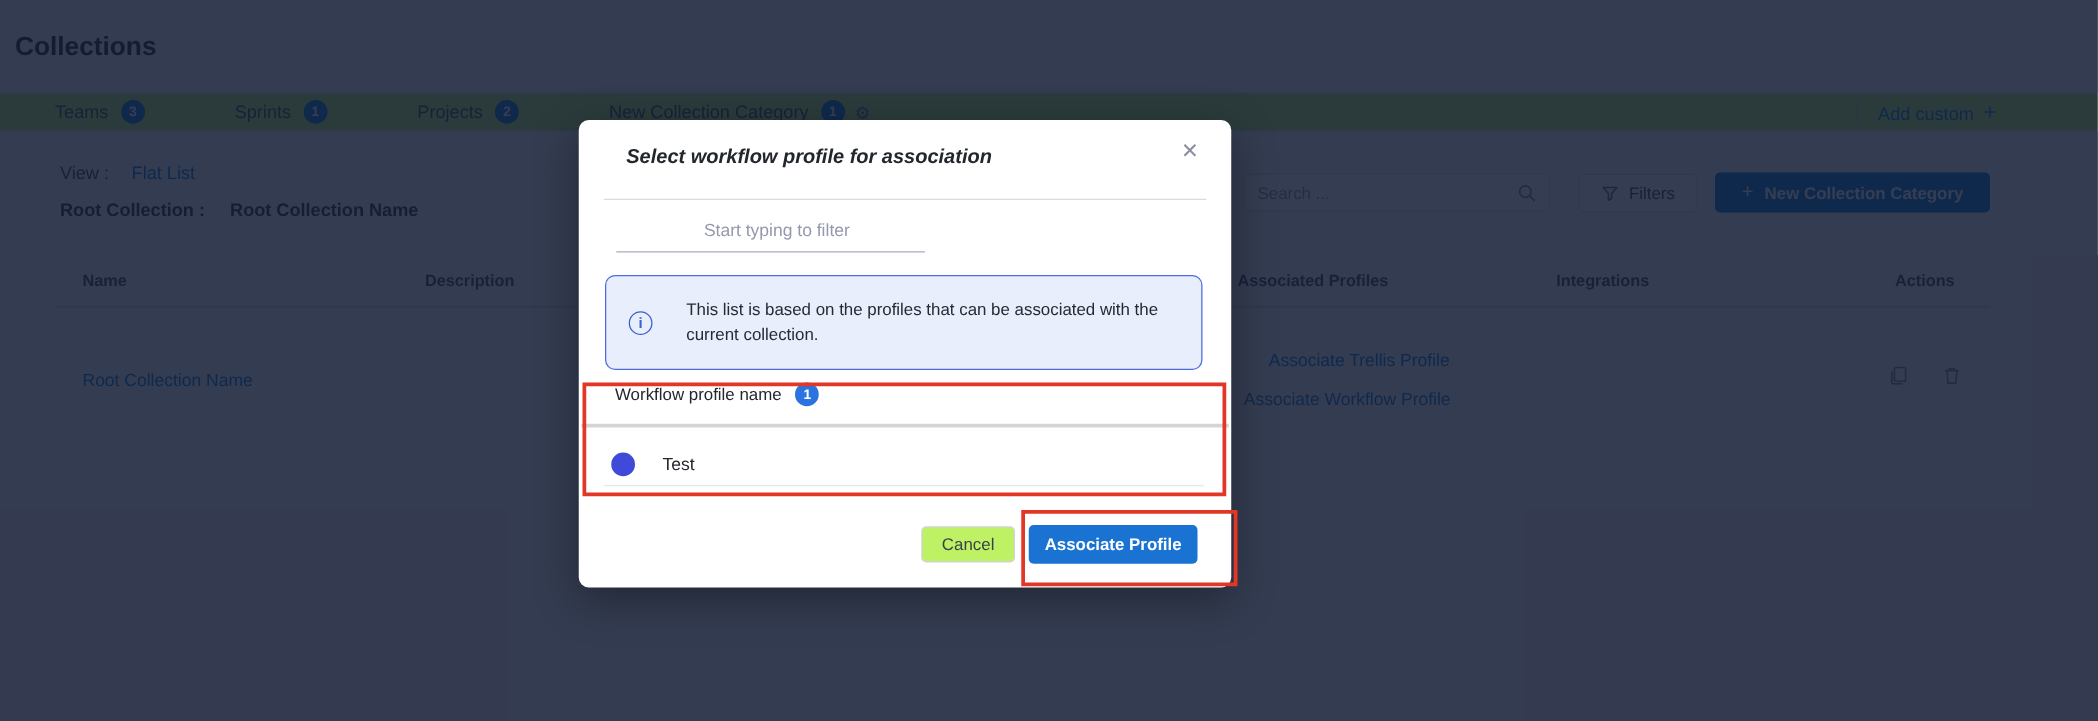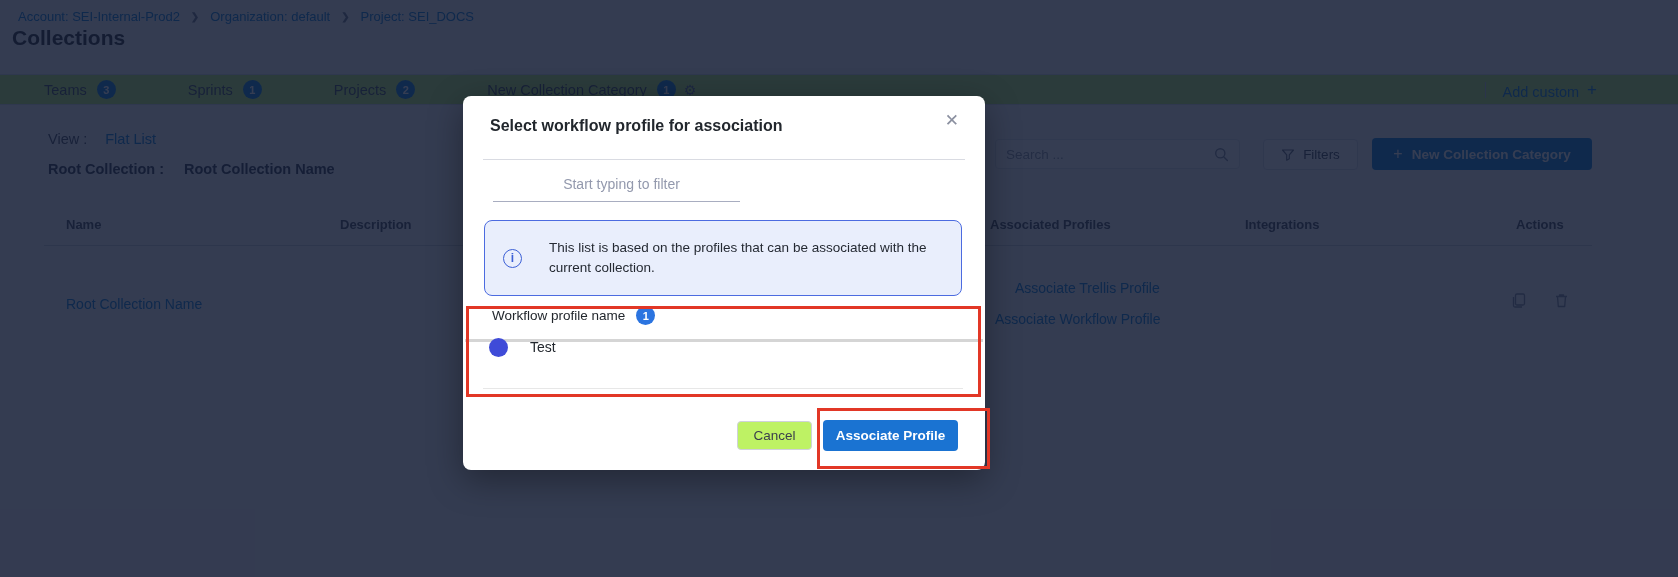--- a/index.html
+++ b/index.html
@@ -48,64 +48,57 @@
   .table-header-line { position:absolute; left:44px; top:245px; width:1548px; height:1px; background:#c9cdd6; }
   .cell-link { position:absolute; font-size:14px; color:#0278d5; text-decoration:none; }
   .action-icon { position:absolute; width:17px; height:17px; color:#7e8698; cursor:pointer; }
 
   
   .overlay { position:absolute; inset:0; background:rgba(18,27,52,0.85); z-index:40; }
 
   
   .modal { position:absolute; left:463px; top:96px; width:522px; height:374px; background:#fff;
     border-radius:8px; box-shadow:0 10px 34px rgba(0,0,0,0.35); z-index:50; }
-  .modal-title { position:absolute; left:27px; top:21px; font-size:16px; font-weight:700; color:#22272d; }
+  .modal-title { position:absolute; left:38px; top:21px; font-size:16px; font-weight:700; color:#22272d;font-style:italic; }
   .modal-close { position:absolute; right:26px; top:14px; font-size:17px; color:#8b90a0; cursor:pointer; }
   .modal-divider { position:absolute; left:20px; right:20px; top:63px; height:1px; background:#d9dbe2; }
   .filter-input { position:absolute; left:30px; top:76px; width:247px; border:none; outline:none;
     border-bottom:1px solid #a8adc0; padding:4px 2px 9px 12px; font-size:14px; color:#394455; font-family:inherit; background:transparent;text-align:center; }
   .filter-input::placeholder { color:#9399ad; }
   .info-box { position:absolute; left:21px; top:124px; width:478px; height:76px;
     background:#e9eefc; border:1px solid #4c6be0; border-radius:8px; display:flex; align-items:center;
     padding:12px 18px; gap:27px; }
   .info-icon { flex:0 0 auto; width:19px; height:19px; border:1.6px solid #3b5fd6; border-radius:50%;
     color:#3b5fd6; font-size:12px; font-weight:700; display:flex; align-items:center; justify-content:center; }
   .info-text { font-size:13.5px; line-height:20px; color:#252a33; width:402px; }
   .section-heading { position:absolute; left:29px; top:210px; display:flex; align-items:center; gap:11px; }
   .section-heading .label { font-size:13.5px; font-weight:400; color:#22272d; }
   .section-heading .count-badge { background:#2b74e0; }
   .thick-divider { position:absolute; left:2px; right:2px; top:243px; height:3px; background:#d5d5d5; }
-  .profile-row { position:absolute; left:0; right:0; top:236px; height:38px; cursor:pointer;text-align:center; }
+  .profile-row { position:absolute; left:0; right:0; top:260px; height:38px; cursor:pointer;text-align:center; }
   .radio-dot { position:absolute; left:26px; top:6px; width:19px; height:19px; border-radius:50%; background:#3f4bd8; }
   .profile-name { position:absolute; left:67px; top:7px; font-size:14px; color:#22272d; }
   .thin-divider { position:absolute; left:20px; right:22px; top:292px; height:1px; background:#e7e7e7; }
   .cancel-btn { position:absolute; left:274px; top:325px; width:75px; height:29px; background:#bef264;
     border:1px solid #cfd2da; border-radius:4px; font-size:13.5px; color:#3a3f4c; cursor:pointer; font-family:inherit; }
   .associate-btn { position:absolute; left:360px; top:324px; width:135px; height:31px; background:#1a73d2;
     border:none; border-radius:4px; font-size:13.5px; font-weight:600; color:#fff; cursor:pointer; font-family:inherit; }
 
   
   .annot { position:absolute; border:3px solid #e23726; z-index:60; pointer-events:none; }
   .annot-section { left:466px; top:306px; width:515px; height:91px; }
   .annot-button { left:817px; top:408px; width:173px; height:61px; }
 
   svg { display:block; }
 </style>
 </head>
 <body>
 
 <div class="page">
 
-  <div class="breadcrumb">
-    <a href="#">Account: SEI-Internal-Prod2</a>
-    <span class="crumb-sep">❯</span>
-    <a href="#">Organization: default</a>
-    <span class="crumb-sep">❯</span>
-    <a href="#">Project: SEI_DOCS</a>
-  </div>
 
   <div class="page-title">Collections</div>
 
   <div class="tabbar">
     <div class="tabs">
       <div class="tab">
         <span>Teams</span>
         <span class="count-badge">3</span>
       </div>
       <div class="tab">

